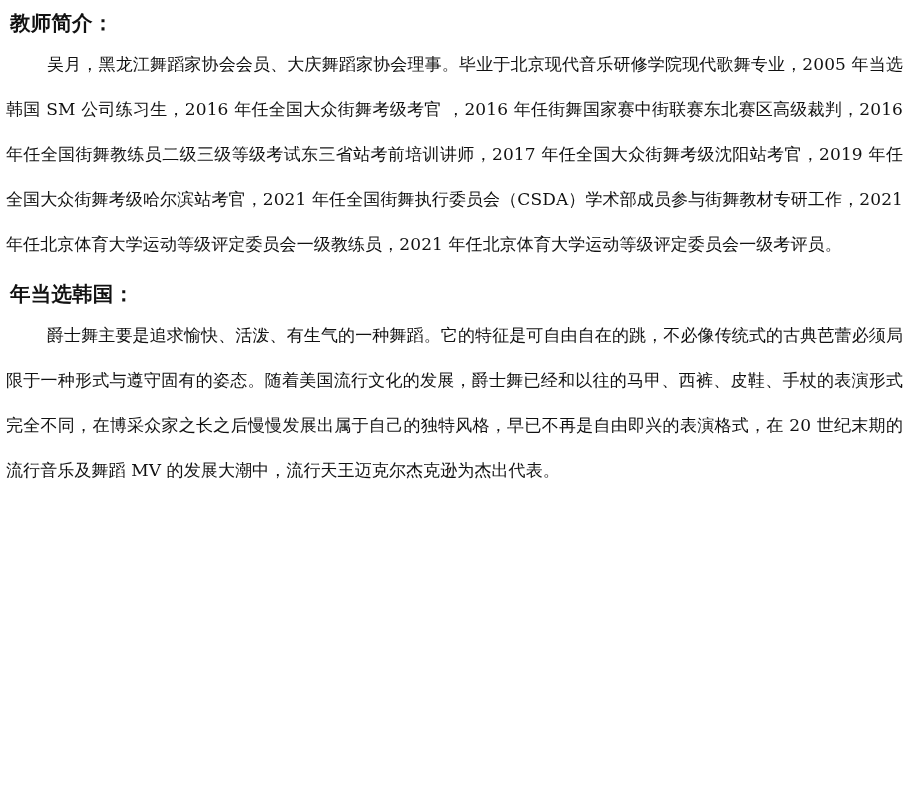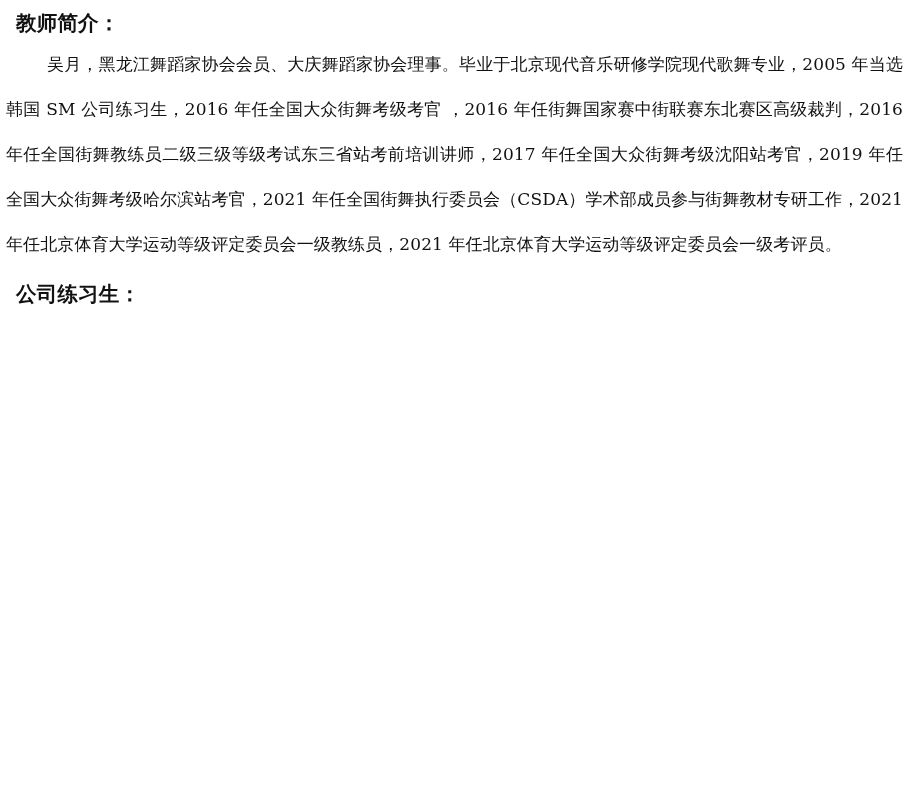--- a/index.html
+++ b/index.html
@@ -20,21 +20,21 @@
     box-sizing: border-box;
     padding: 6px 10px 0 6px;
   }
   .section-heading {
     font-family: "DejaVu Serif", "Liberation Serif", serif;
     font-weight: bold;
     font-size: 20.5px;
     line-height: 34px;
     letter-spacing: 0.2px;
     color: #111111;
-    margin: 0 0 2px 10px;
+    margin: 0 0 2px 4px;
     white-space: pre;
   }
   .heading-2 {
     margin-top: 10px;
   }
   .body-para {
     font-family: "DejaVu Serif", "Liberation Serif", serif;
     font-size: 17px;
     line-height: 45px;
     color: #111111;
@@ -48,16 +48,17 @@
 </style>
 </head>
 <body>
 
 <div class="page">
 
   <h2 class="section-heading">教师简介：</h2>
 
   <p class="body-para">吴月，黑龙江舞蹈家协会会员、大庆舞蹈家协会理事。毕业于北京现代音乐研修学院现代歌舞专业，2005 年当选韩国 SM 公司练习生，2016 年任全国大众街舞考级考官 ，2016 年任街舞国家赛中街联赛东北赛区高级裁判，2016 年任全国街舞教练员二级三级等级考试东三省站考前培训讲师，2017 年任全国大众街舞考级沈阳站考官，2019 年任全国大众街舞考级哈尔滨站考官，2021 年任全国街舞执行委员会（CSDA）学术部成员参与街舞教材专研工作，2021 年任北京体育大学运动等级评定委员会一级教练员，2021 年任北京体育大学运动等级评定委员会一级考评员。</p>
 
-  <h2 class="section-heading heading-2">公司练习生：</h2>
+  <h2 class="section-heading heading-2">年当选韩国：</h2>
 
+  <p class="body-para">爵士舞主要是追求愉快、活泼、有生气的一种舞蹈。它的特征是可自由自在的跳，不必像传统式的古典芭蕾必须局限于一种形式与遵守固有的姿态。随着美国流行文化的发展，爵士舞已经和以往的马甲、西裤、皮鞋、手杖的表演形式完全不同，在博采众家之长之后慢慢发展出属于自己的独特风格，早已不再是自由即兴的表演格式，在 20 世纪末期的流行音乐及舞蹈 MV 的发展大潮中，流行天王迈克尔杰克逊为杰出代表。</p>
 
 </div>
 
 </body></html>

